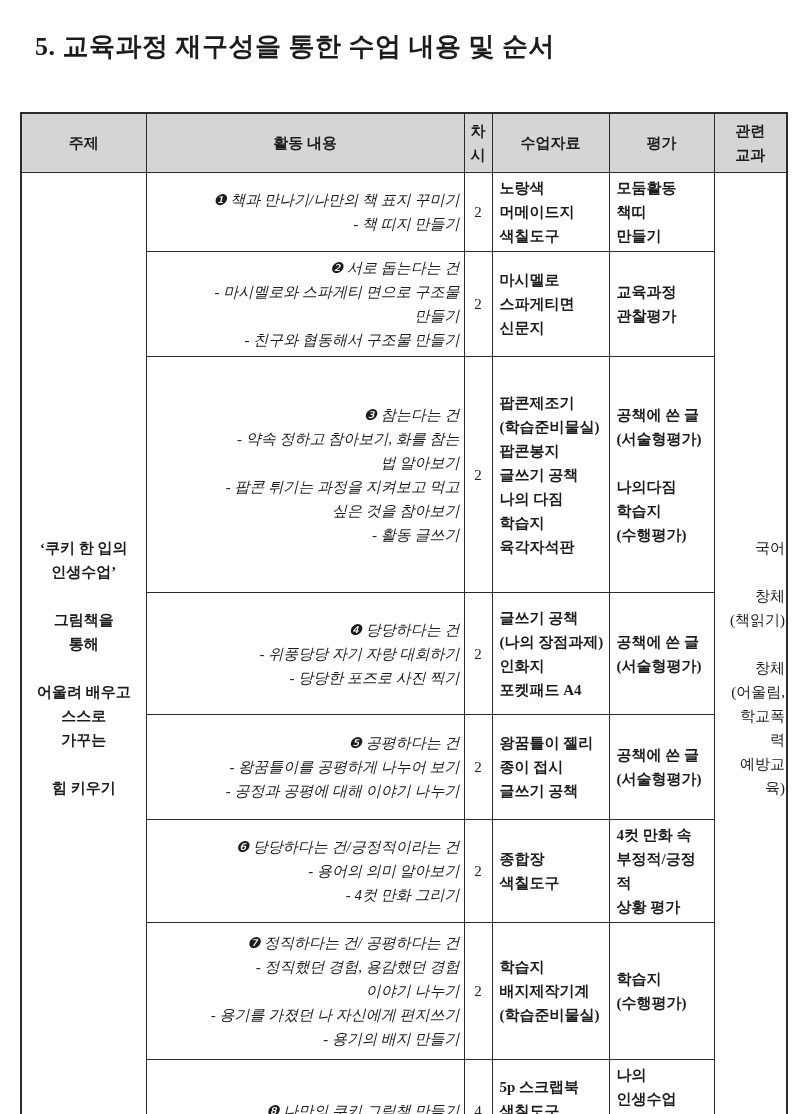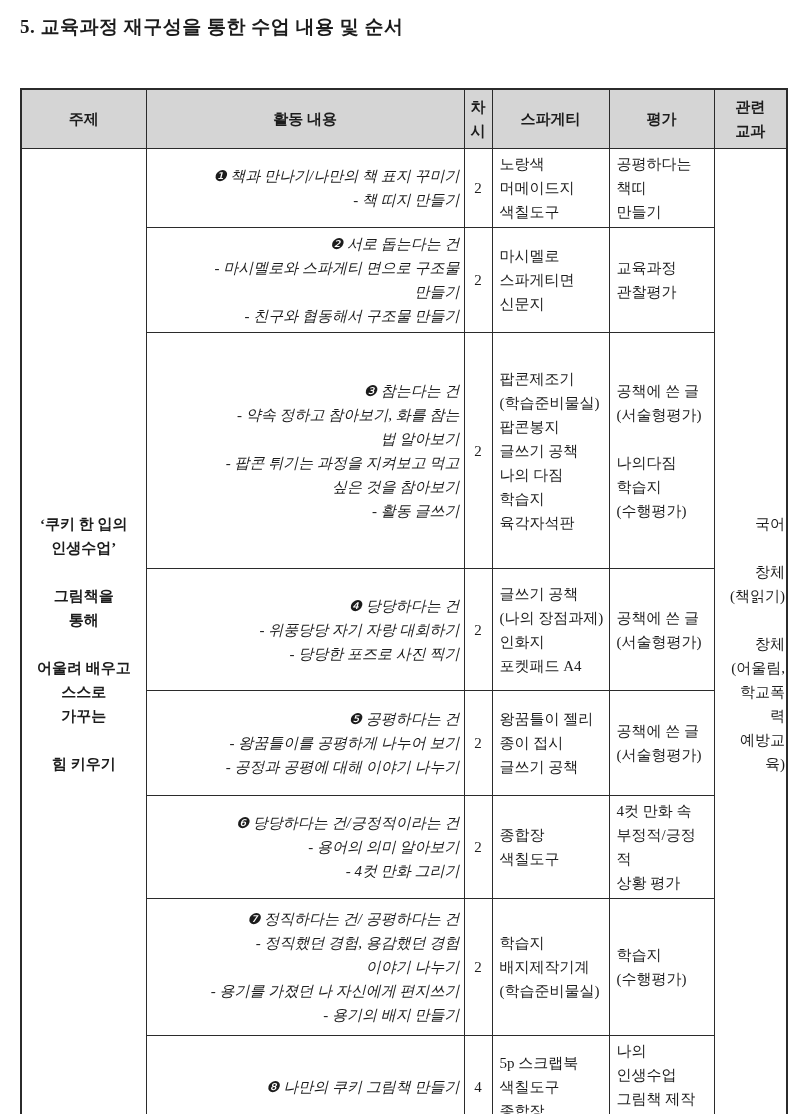--- a/index.html
+++ b/index.html
@@ -11,24 +11,24 @@
     font-family: "Liberation Serif", "DejaVu Serif", serif;
     color: #1c1c1c;
   }
   .page {
     box-sizing: border-box;
     width: 806px;
     height: 1114px;
     padding: 14px 20px 0 20px;
   }
   .doc-title {
-    font-size: 19px;
+    font-size: 26px;
     font-weight: bold;
     letter-spacing: 0.5px;
-    margin: 0;
+    margin: 15px;
   }
   table.lesson-table {
     border-collapse: collapse;
     table-layout: fixed;
     width: 766px;
     margin-top: 48px;
     border: 2px solid #2b2b2b;
   }
   table.lesson-table th,
   table.lesson-table td {
@@ -64,20 +64,21 @@
   }
   td.periods-cell {
     text-align: center;
     vertical-align: middle;
   }
   td.materials-cell, td.evaluation-cell {
     text-align: left;
     vertical-align: middle;
     white-space: pre-line;
     padding: 3px 2px 3px 7px;
+    font-weight: bold;
   }
   td.related-cell {
     text-align: right;
     vertical-align: middle;
     white-space: pre-line;
     padding-left: 8px;
     line-height: 25px;
   }
   tr.r1 { height: 72px; }
   tr.r2 { height: 100px; }
@@ -116,21 +117,21 @@
       <col style="width:117px">
       <col style="width:105px">
       <col style="width:73px">
     </colgroup>
     <thead>
       <tr>
         <th>주제</th>
         <th>활동 내용</th>
         <th>차
 시</th>
-        <th>스파게티</th>
+        <th>수업자료</th>
         <th>평가</th>
         <th>관련
 교과</th>
       </tr>
     </thead>
     <tbody>
       <tr class="r1">
         <td class="topic-cell" rowspan="8">‘쿠키 한 입의
 인생수업’
 
@@ -141,21 +142,21 @@
 스스로
 가꾸는
 
 힘 키우기</td>
         <td class="activity-cell">❶ 책과 만나기/나만의 책 표지 꾸미기
  - 책 띠지 만들기</td>
         <td class="periods-cell">2</td>
         <td class="materials-cell">노랑색
 머메이드지
 색칠도구</td>
-        <td class="evaluation-cell">공평하다는
+        <td class="evaluation-cell">모둠활동
 책띠
 만들기</td>
         <td class="related-cell" rowspan="8">국어
 
 창체
 (책읽기)
 
 창체
 (어울림,
 학교폭

